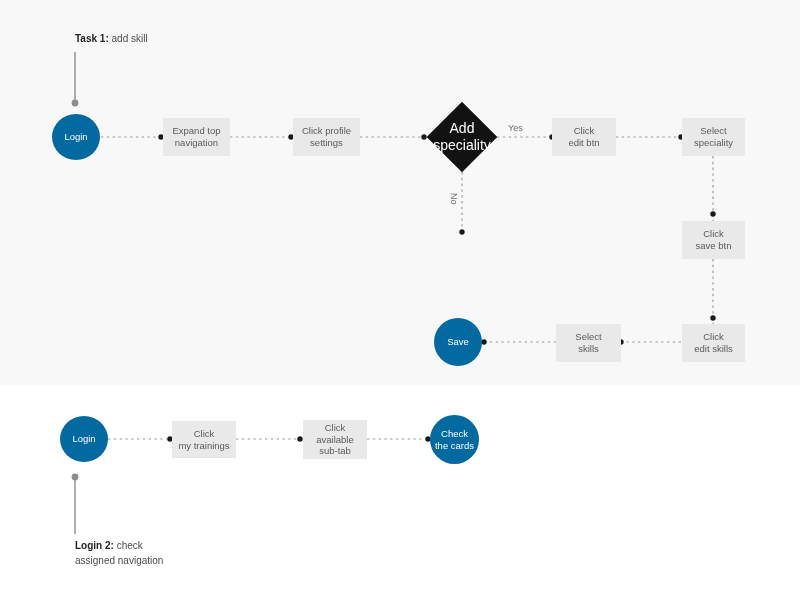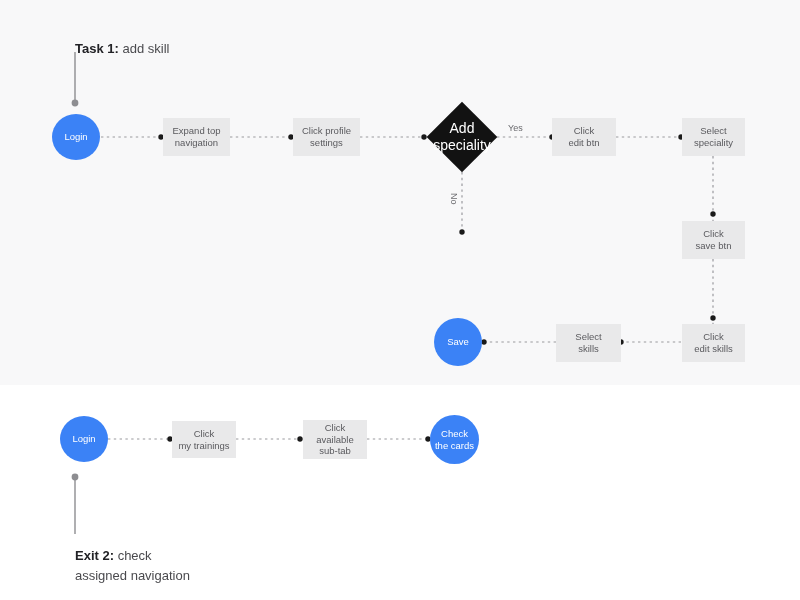--- a/index.html
+++ b/index.html
@@ -50,21 +50,21 @@
     justify-content: center;
     text-align: center;
     line-height: 1.25;
   }
   .node-box {
     background: #e9e9ea;
     color: #5a5a5e;
     font-size: 9.5px;
   }
   .node-circle {
-    background: #3b82f6;
+    background: #0369a1;
     color: #ffffff;
     border-radius: 50%;
     font-size: 9.5px;
   }
   .node-diamond-wrap {
     position: absolute;
   }
   .node-diamond-shape {
     position: absolute;
     left: 0;
@@ -93,25 +93,24 @@
     font-size: 9px;
     color: #6a6a6e;
     white-space: nowrap;
   }
   .edge-label.rot {
     transform: rotate(90deg);
     transform-origin: left top;
   }
   .task-label {
     position: absolute;
-    font-size: 13px;
+    font-size: 10px;
     color: #4a4a4e;
     line-height: 1.5;
     white-space: nowrap;
-    margin-top: 8px;
   }
   .task-label b {
     color: #222226;
     font-weight: bold;
   }
 </style>
 </head>
 <body>
 
 <div id="canvas">
@@ -233,17 +232,17 @@
 
   <div class="node node-box" style="left:303px; top:420px; width:64px; height:39px;">
     <span class="ml">Click<br>available<br>sub-tab</span>
   </div>
 
   <div class="node node-circle" style="left:430px; top:415px; width:49px; height:49px;">
     <span class="ml">Check<br>the cards</span>
   </div>
 
   <div class="task-label" style="left:75px; top:538px;">
-    <div><b>Exit 2:</b><span> check</span></div>
+    <div><b>Login 2:</b><span> check</span></div>
     <div>assigned navigation</div>
   </div>
 
 </div>
 
 </body></html>

